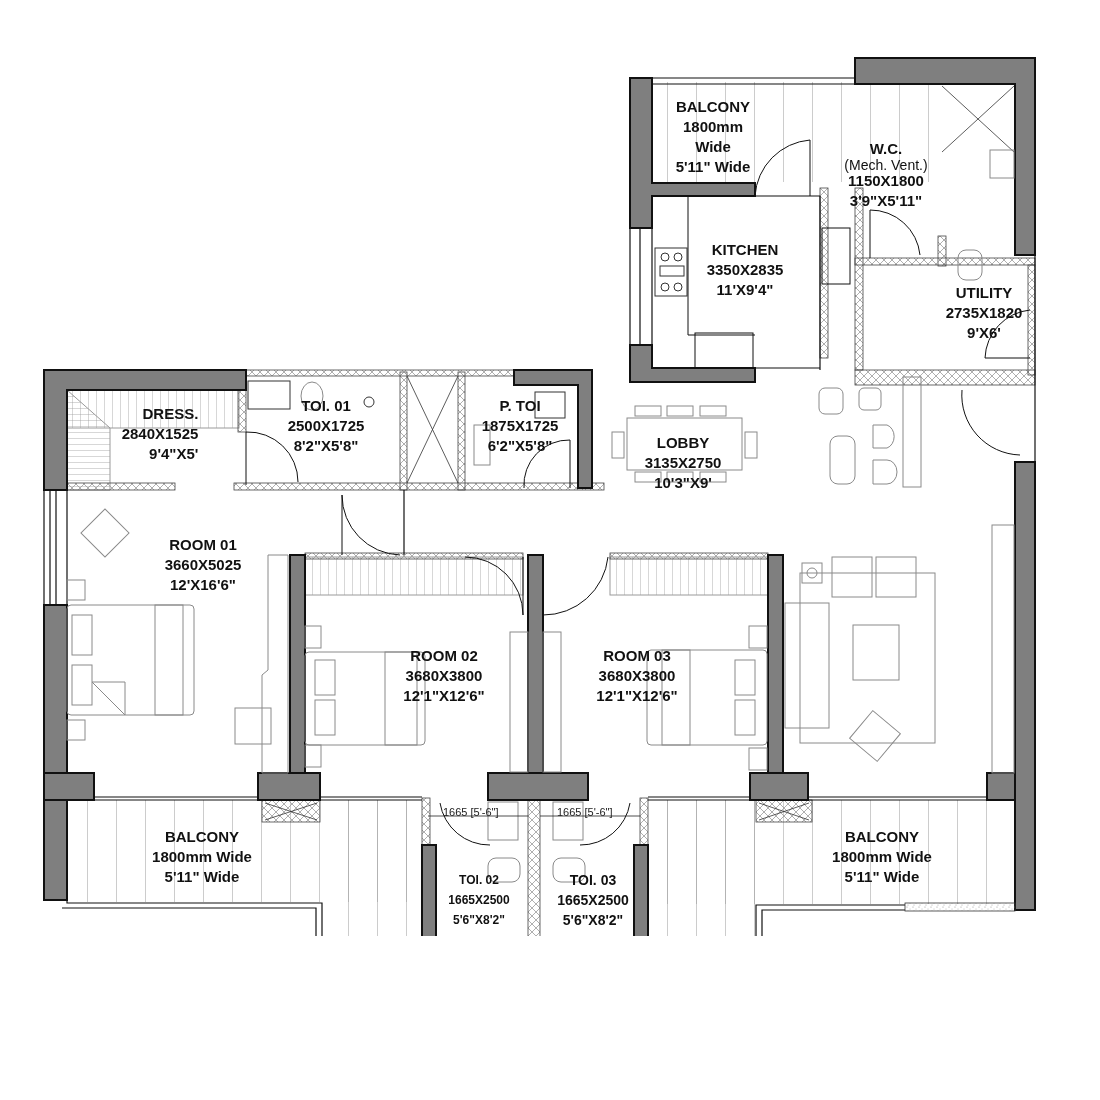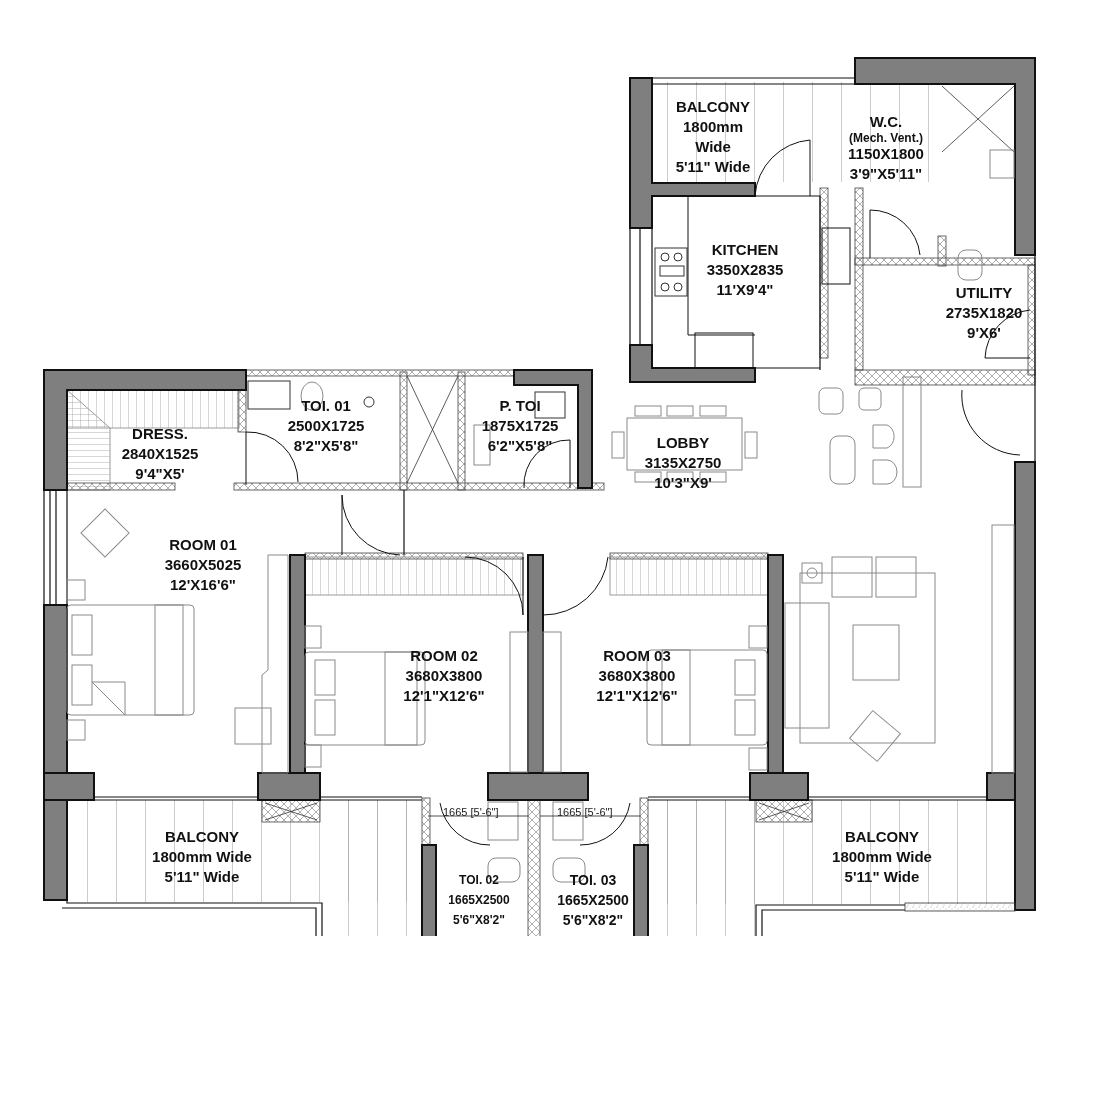--- a/index.html
+++ b/index.html
@@ -10,21 +10,21 @@
     font-family: "Liberation Sans", "DejaVu Sans", sans-serif;
     font-weight: bold;
     color: #111111;
     text-align: center;
     line-height: 20px;
     font-size: 15px;
     white-space: nowrap;
     transform: translateX(-50%);
   }
   .label .line { display: block; }
-  .label .small { font-size: 12px; line-height: 12px; font-weight: bold; }
+  .label .small { font-size: 14px; line-height: 12px; font-weight: normal; }
   .dim {
     position: absolute;
     font-family: "Liberation Sans", "DejaVu Sans", sans-serif;
     font-size: 11px;
     color: #222;
     white-space: nowrap;
   }
 </style>
 </head>
 <body>
@@ -269,40 +269,40 @@
   </g>
 </svg>
 
 <div class="label" style="left:713px; top:97px;">
   <span class="line">BALCONY</span>
   <span class="line">1800mm</span>
   <span class="line">Wide</span>
   <span class="line">5'11" Wide</span>
 </div>
 
-<div class="label" style="left:886px; top:112px;">
+<div class="label" style="left:886px; top:139px;">
   <span class="line">W.C.</span>
   <span class="line small">(Mech. Vent.)</span>
   <span class="line">1150X1800</span>
   <span class="line">3'9"X5'11"</span>
 </div>
 
 <div class="label" style="left:745px; top:240px;">
   <span class="line">KITCHEN</span>
   <span class="line">3350X2835</span>
   <span class="line">11'X9'4"</span>
 </div>
 
 <div class="label" style="left:940px; top:283px;margin-left:44px;">
   <span class="line">UTILITY</span>
   <span class="line">2735X1820</span>
   <span class="line">9'X6'</span>
 </div>
 
-<div class="label" style="left:160px; top:424px;">
+<div class="label" style="left:160px; top:404px;text-align:right;">
   <span class="line">DRESS.</span>
   <span class="line">2840X1525</span>
   <span class="line">9'4"X5'</span>
 </div>
 
 <div class="label" style="left:326px; top:396px;">
   <span class="line">TOI. 01</span>
   <span class="line">2500X1725</span>
   <span class="line">8'2"X5'8"</span>
 </div>

